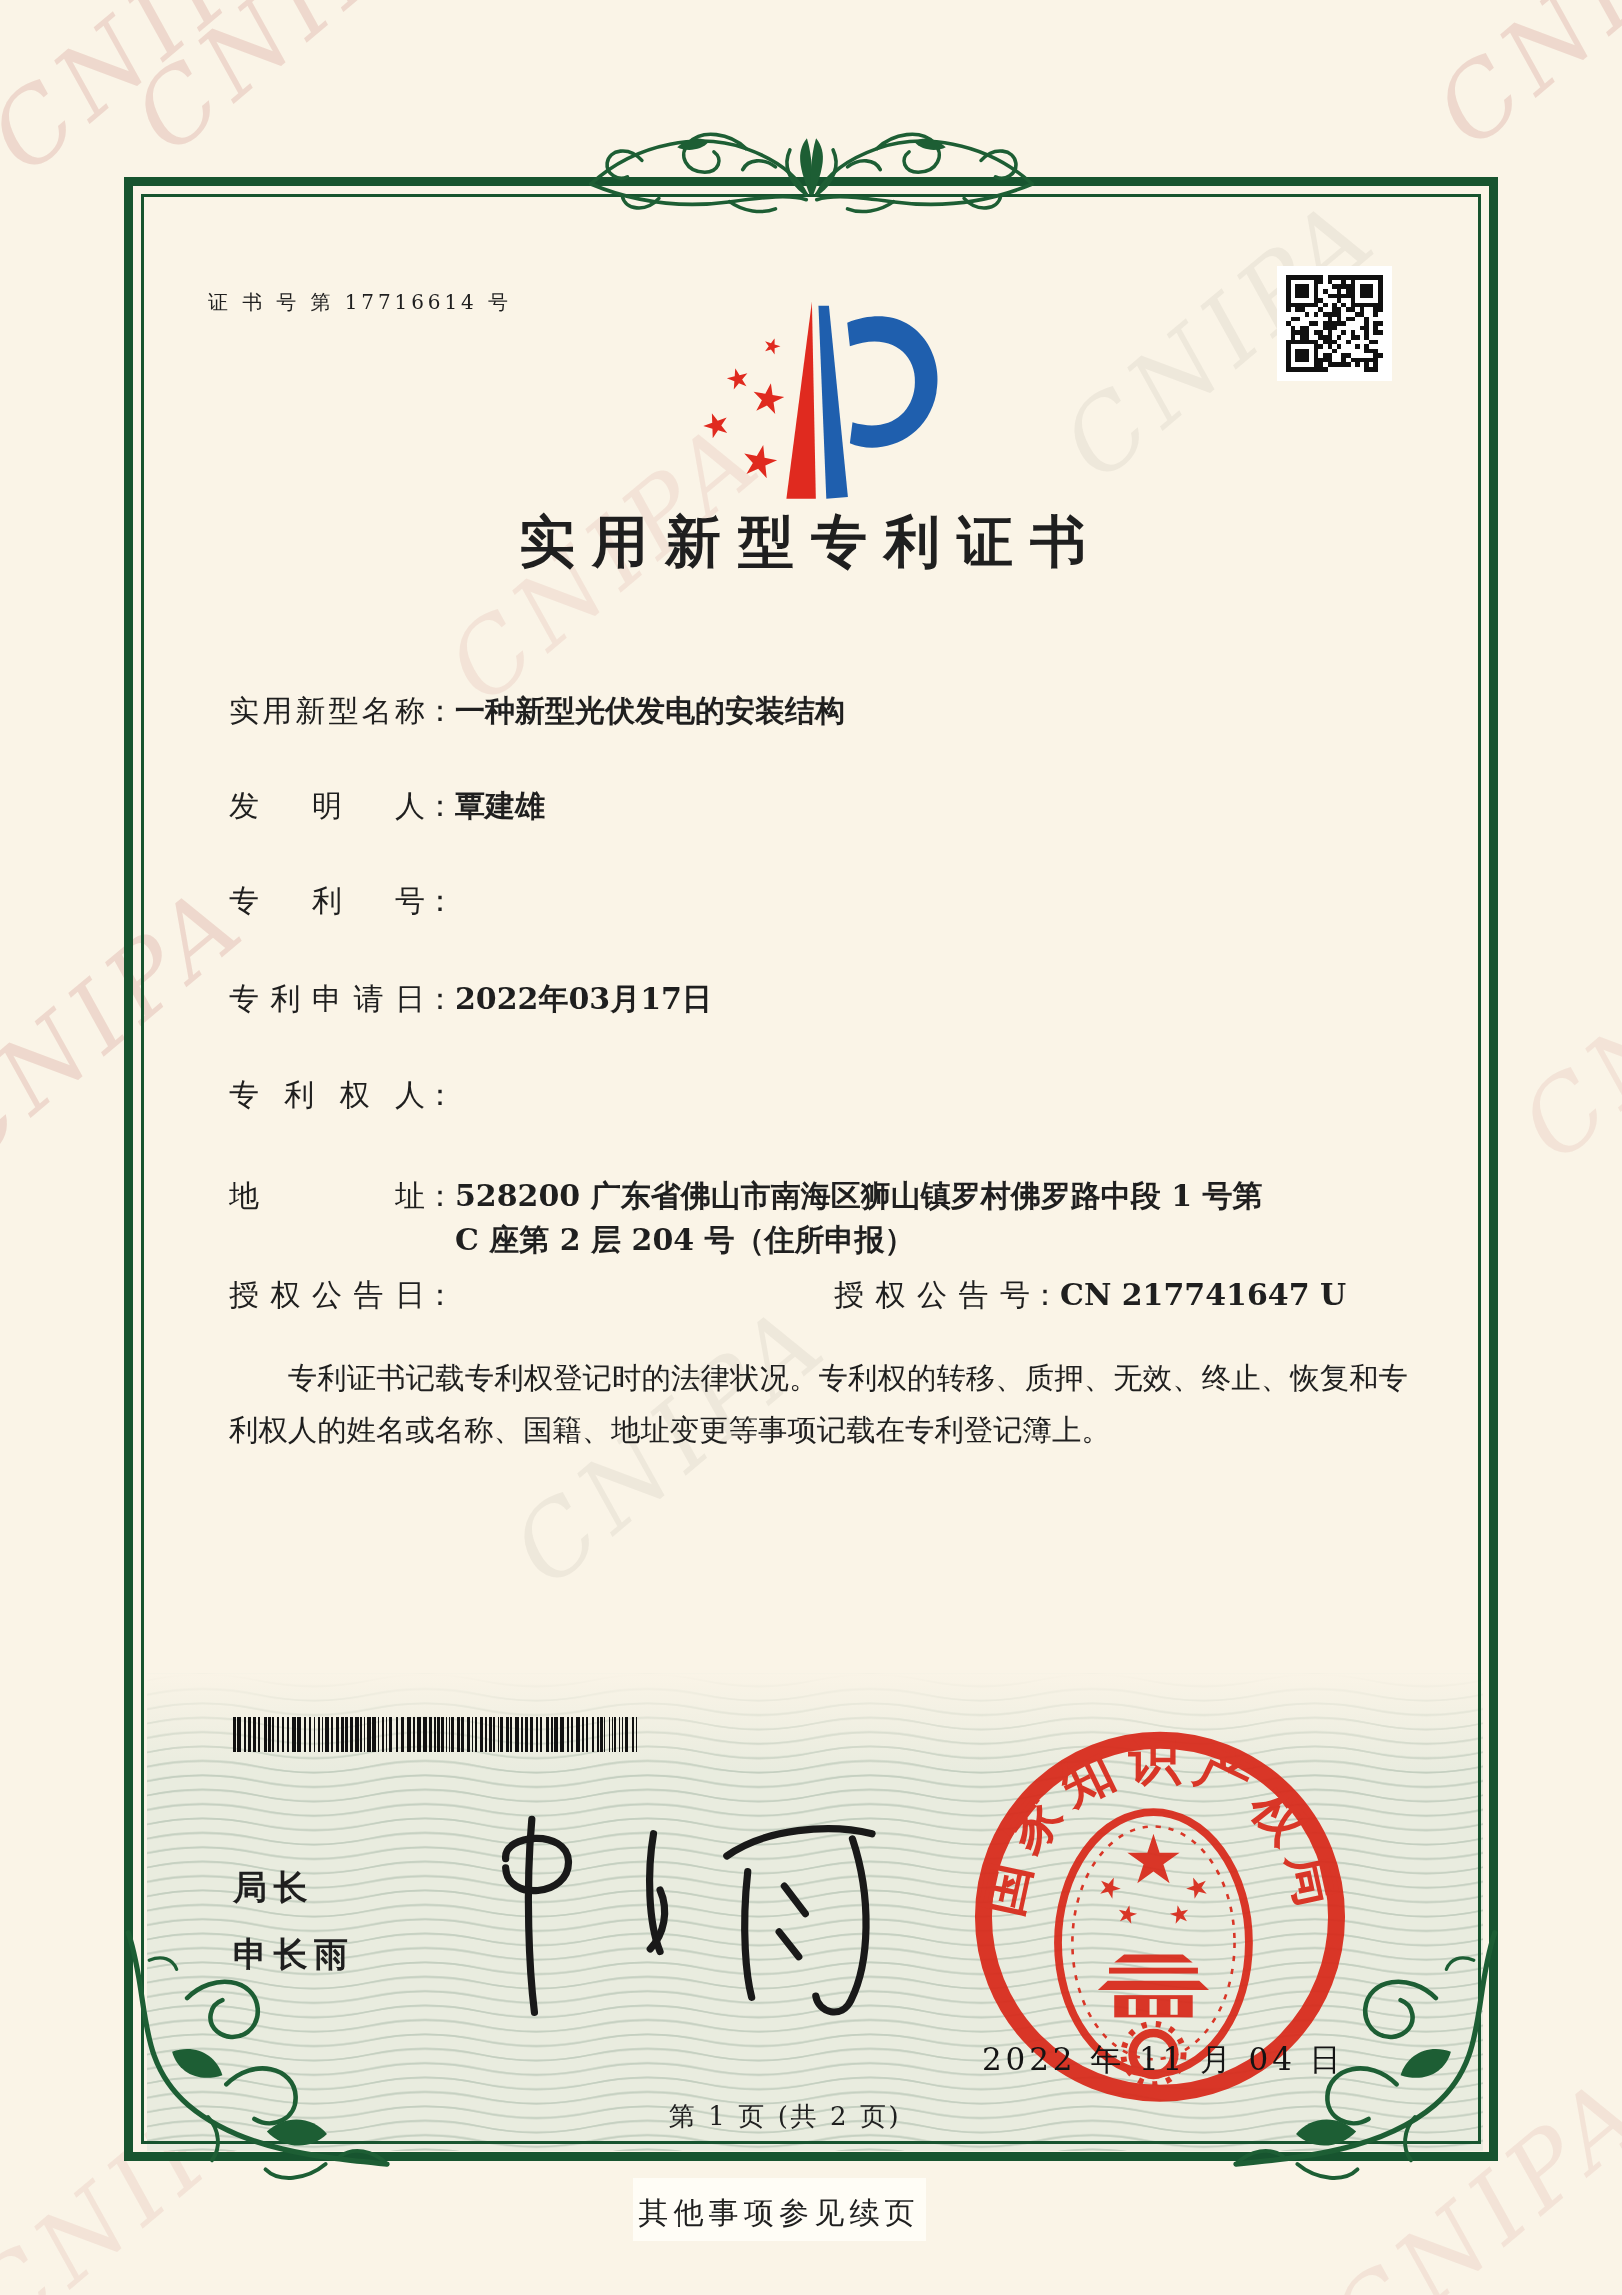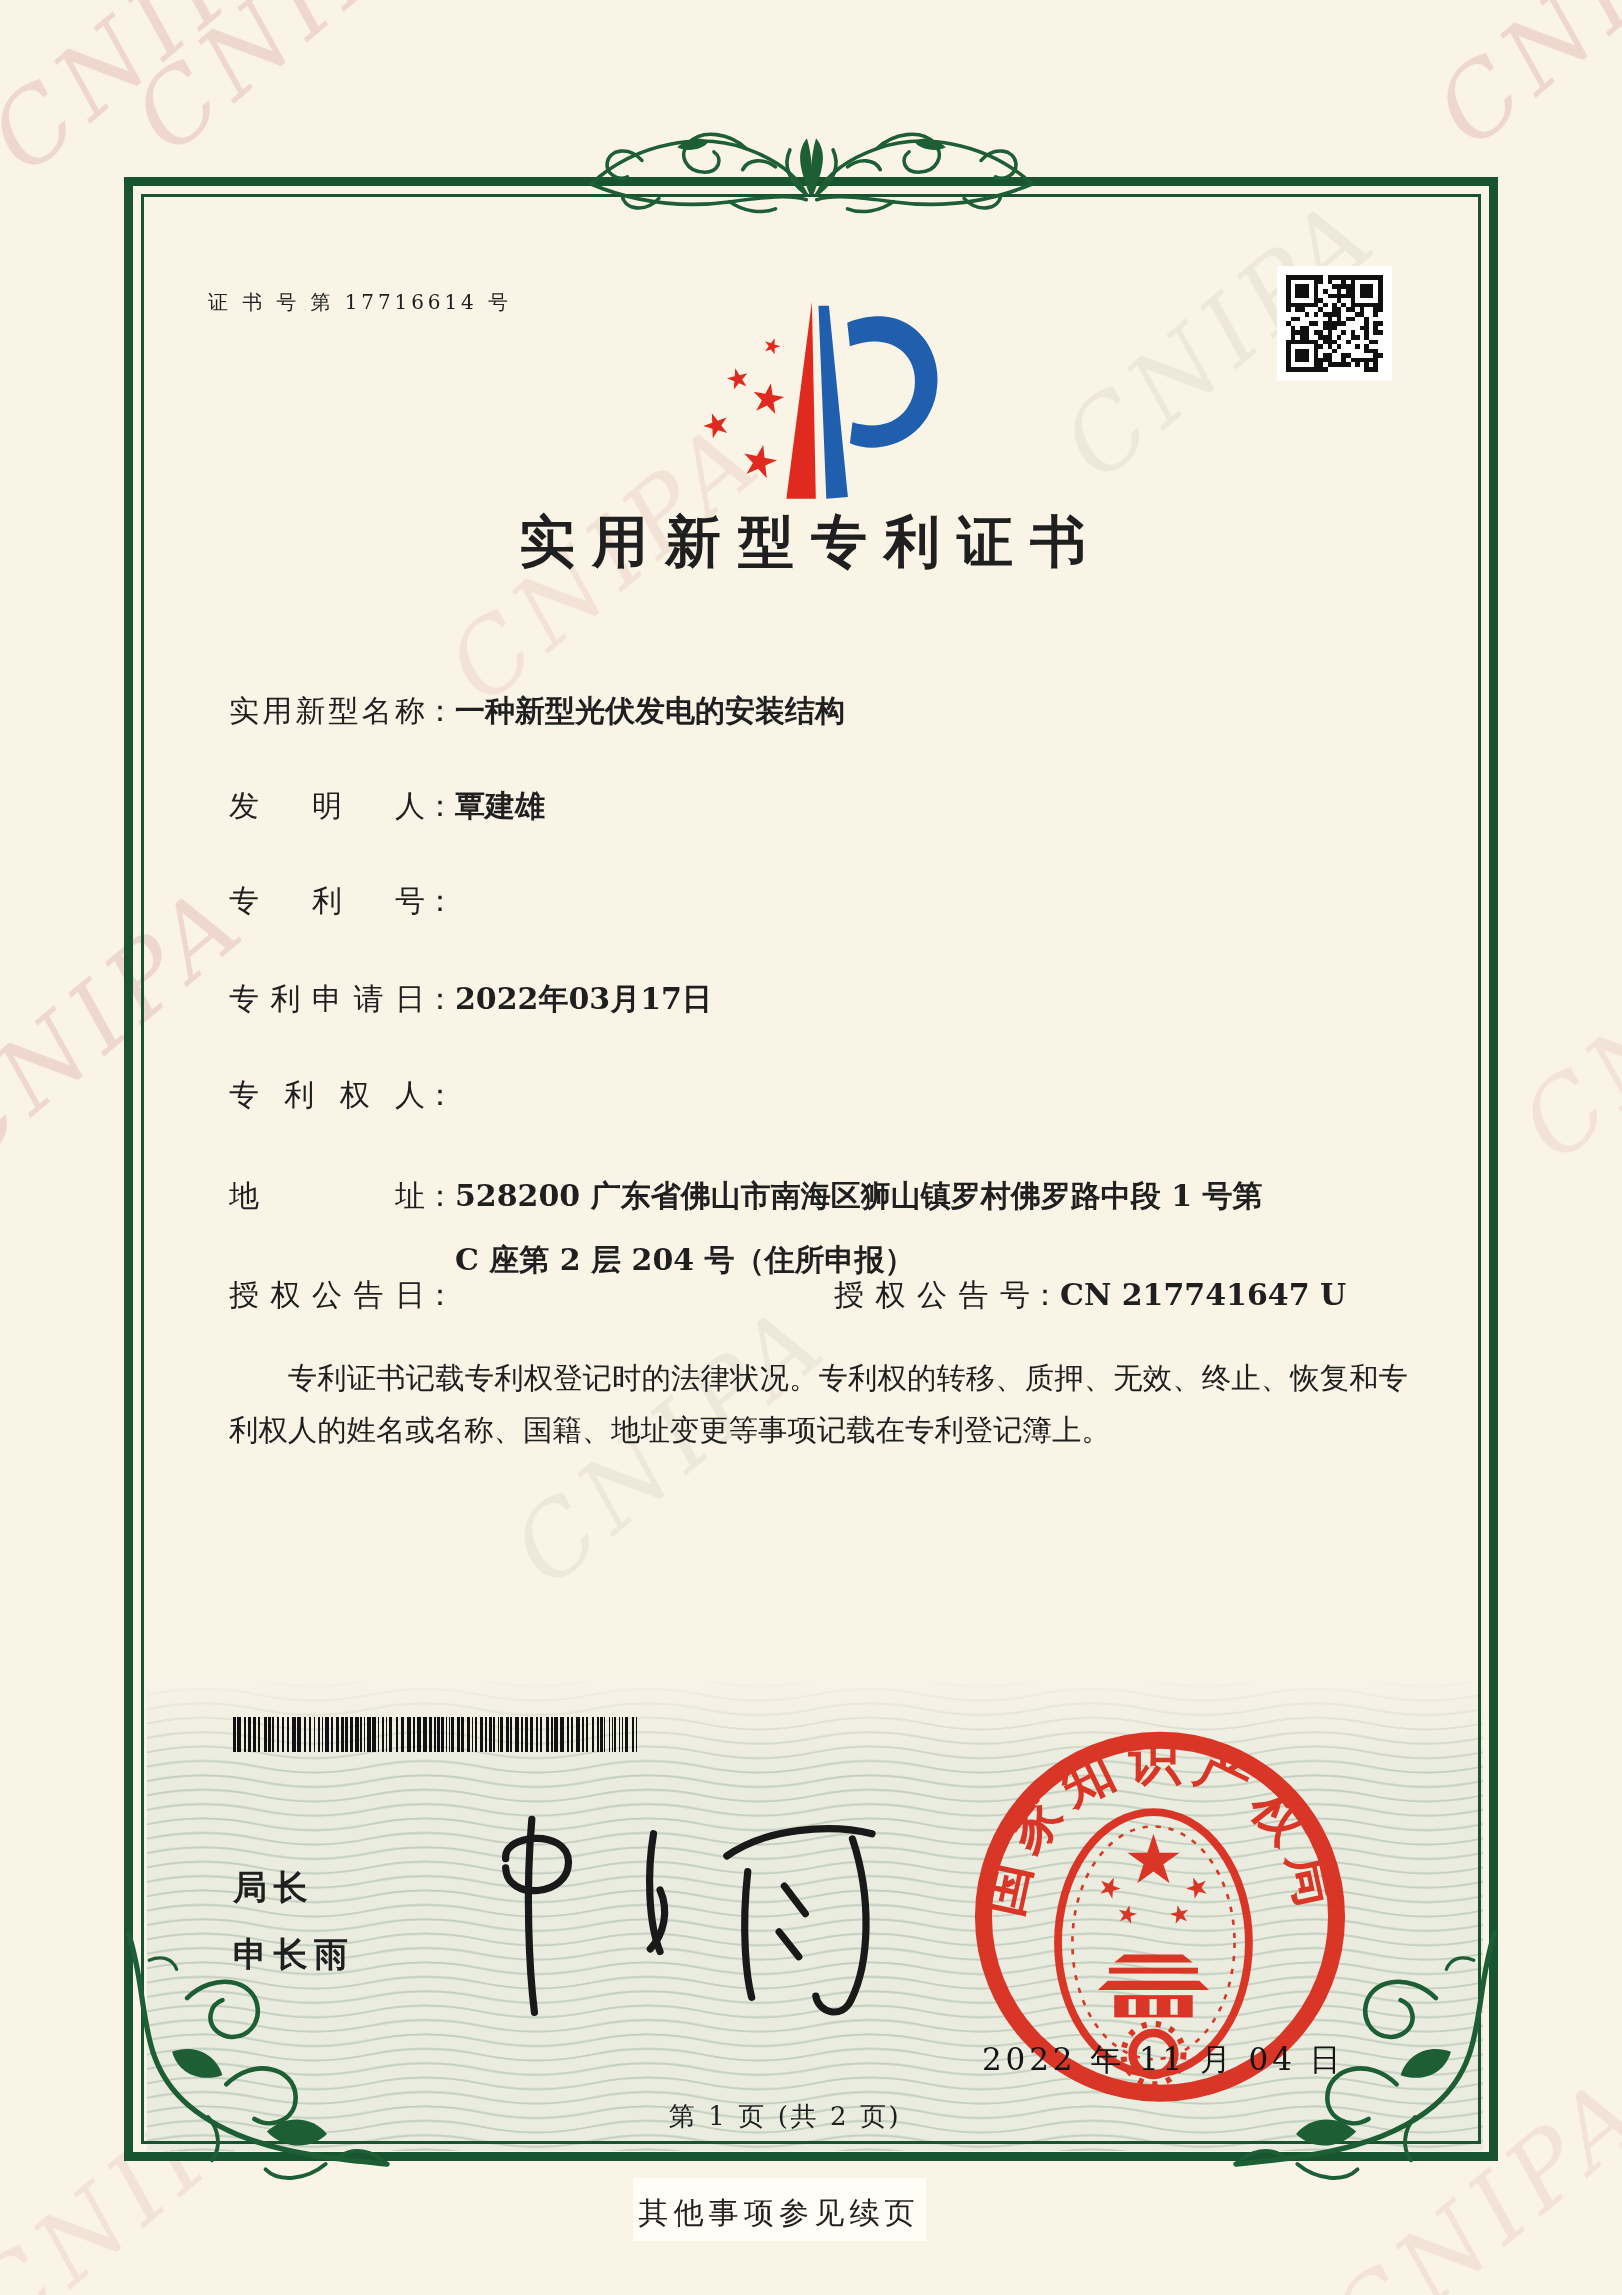--- a/index.html
+++ b/index.html
@@ -38,21 +38,21 @@
     left:811px;top:505px;transform:translateX(-50%);
     font-size:56px;font-weight:700;letter-spacing:17px;white-space:nowrap;z-index:4;
   }
   .row{position:absolute;left:229px;width:1184px;display:flex;align-items:flex-start;
        font-size:30px;line-height:1.25;z-index:4;}
   .row .lbl{display:inline-block;width:196px;flex:0 0 196px;
             text-align:justify;text-align-last:justify;}
   .row .colon{flex:0 0 auto;}
   .row .val{flex:1 1 auto;font-weight:bold;}
   .val-lines div{white-space:nowrap;}
-  .val-lines div + div{margin-top:26px;}
+  .val-lines div + div{margin-top:6px;}
   .grant2{position:absolute;left:605px;top:0;display:flex;}
   .grant2 .lbl{width:196px;flex:0 0 196px;display:inline-block;
                text-align:justify;text-align-last:justify;}
   .paras{left:229px;top:1352px;width:1179px;font-size:29.4px;line-height:52px;
          text-align:justify;z-index:4;}
   .paras p{margin:0;text-indent:2em;}
   
   .barcode{left:233px;top:1717px;width:419px;height:35px;display:flex;
            align-items:stretch;z-index:4;}
   .barcode .bar{background:#111;height:100%;flex:0 0 auto;}

